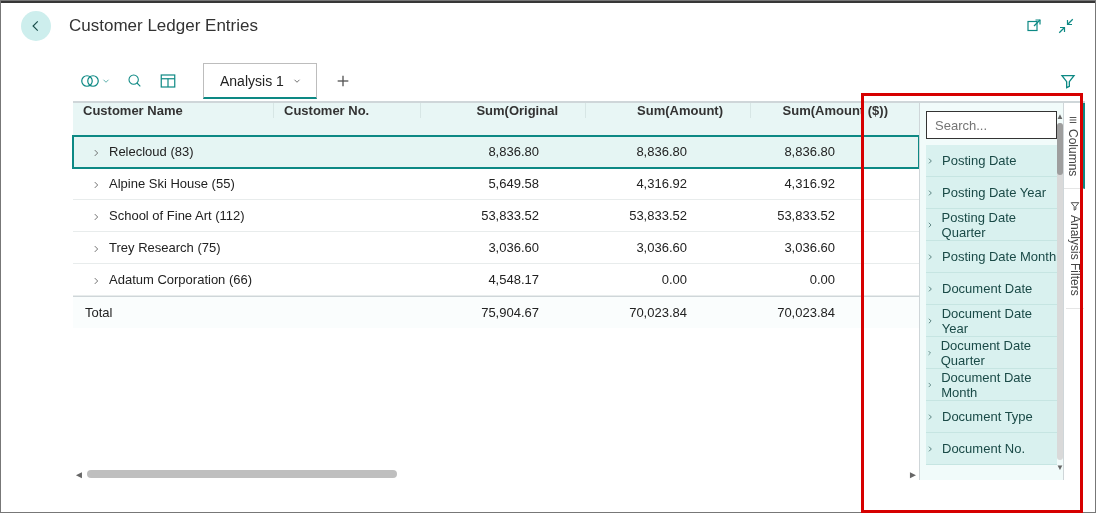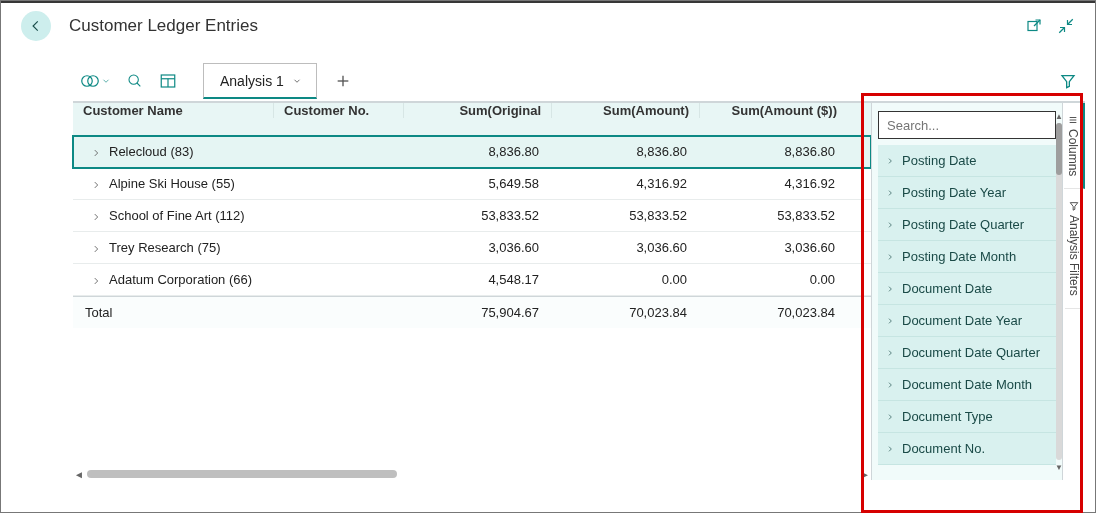--- a/index.html
+++ b/index.html
@@ -35,21 +35,21 @@
   .side-tabs { width: 24px; background: #fff; border-left: 1px solid #cfd6d9; display:flex; flex-direction: column; align-items: center; }
   .vtab { writing-mode: vertical-rl; font-size: 12px; color: #444; padding: 12px 2px; cursor: pointer; border-bottom: 1px solid #e5e5e5; display:flex; align-items:center; gap:4px; }
   .vtab.active { border-right: 3px solid #0d8984; }
   .vtab svg { transform: rotate(0deg); }
 
   
   .ghead { display: flex; background: #e8f6f5; height: 34px; align-items: flex-start; border-bottom: 1px solid #cfd6d9; }
   .col { padding: 0 10px; font-size: 13px; color: #333; overflow: hidden; white-space: nowrap; }
   .col.cust   { width: 200px; font-weight: 600; }
   .col.no     { width: 130px; font-weight: 600; border-left: 1px solid #d7e6e5;}
-  .col.num    { width: 148px; text-align: right; font-weight: 600; border-left: 1px solid #d7e6e5;}
+  .col.num    { width: 148px; text-align: right; font-weight: 600; border-left: 1px solid #d7e6e5; margin-left: 17px;}
   .col.fill   { flex:1; border-left: 1px solid #d7e6e5;}
 
   
   .grow { display:flex; height: 32px; align-items:center; border-bottom: 1px solid #e8ecec; }
   .grow.sel { background: #e5f5f3; outline: 2px solid #0d8984; outline-offset: -1px; }
   .grow.sel .cell.cust { font-weight: 400;}
   .cell { padding: 0 12px; font-size: 13px; color: #222; overflow:hidden; white-space:nowrap; }
   .cell.cust { width: 200px; display:flex; align-items:center; gap:8px; }
   .cell.no   { width: 130px; border-left:1px solid transparent; }
   .cell.num  { width: 148px; text-align:right; border-left:1px solid transparent;}
@@ -67,21 +67,21 @@
 
   
   .footer { position:absolute; left:0; right:0; bottom:0; height:30px; background:#e8f6f5; display:flex; align-items:center; padding: 0 16px; font-size:13px; color:#222; border-top:1px solid #cfd6d9;}
   .footer .mid { position:absolute; left:50%; transform:translateX(-50%);}
   .footer .right { margin-left:auto; }
   .footer b { font-weight:700; }
 
   
   .side-inner { padding: 8px 6px; }
   .search { width: 100%; height: 28px; border: 1px solid #333; padding: 0 8px; font-size: 13px; margin-bottom: 6px; background:#fff;}
-  .fitem { height: 32px; display:flex; align-items:center; gap:8px; background:#d9f1ef; border-bottom:1px solid #c6e5e2; padding: 0 8px; cursor:pointer; font-size:13px; color:#1a4a47;}
+  .fitem { height: 32px; display:flex; align-items:center; gap:8px; background:#d9f1ef; border-bottom:1px solid #c6e5e2; padding: 0 0; cursor:pointer; font-size:13px; color:#1a4a47;}
   .fitem svg { stroke:#1a4a47; stroke-width:2; fill:none; width:8px; height:8px;}
   .side-scroll { position:absolute; right:-2px; top:8px; bottom:8px; width:10px; }
   .side-scroll .up, .side-scroll .down { width:10px;height:10px;color:#666;font-size:8px;display:flex;align-items:center;justify-content:center;}
   .side-scroll .track { position:absolute; top:12px; bottom:12px; left:2px; width:6px; background:#d9d9d9; border-radius:3px;}
   .side-scroll .thumb { position:absolute; top:0; height:52px; width:6px; left:2px; background:#9e9e9e; border-radius:3px;}
 
   .highlight-box { position:absolute; border:3px solid #d60000; pointer-events:none; }
 
 </style>
 </head>

